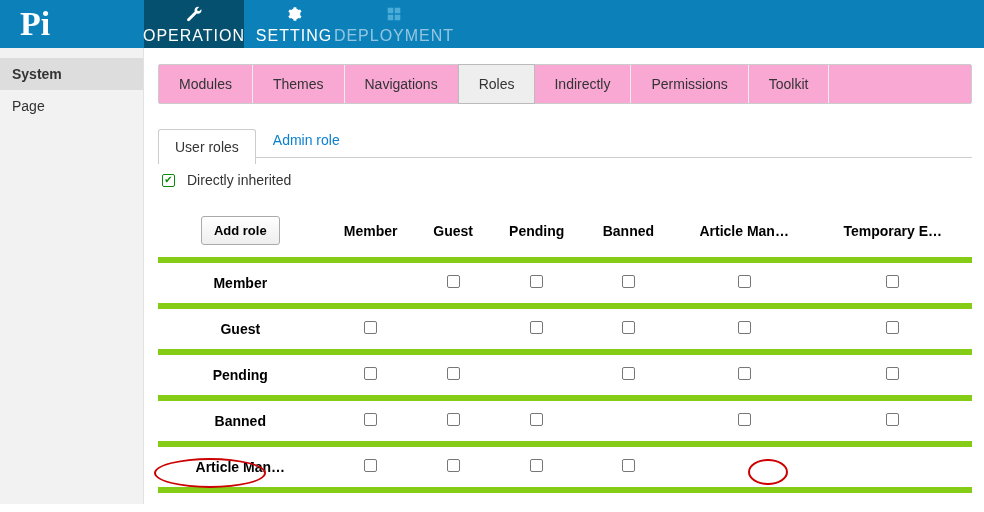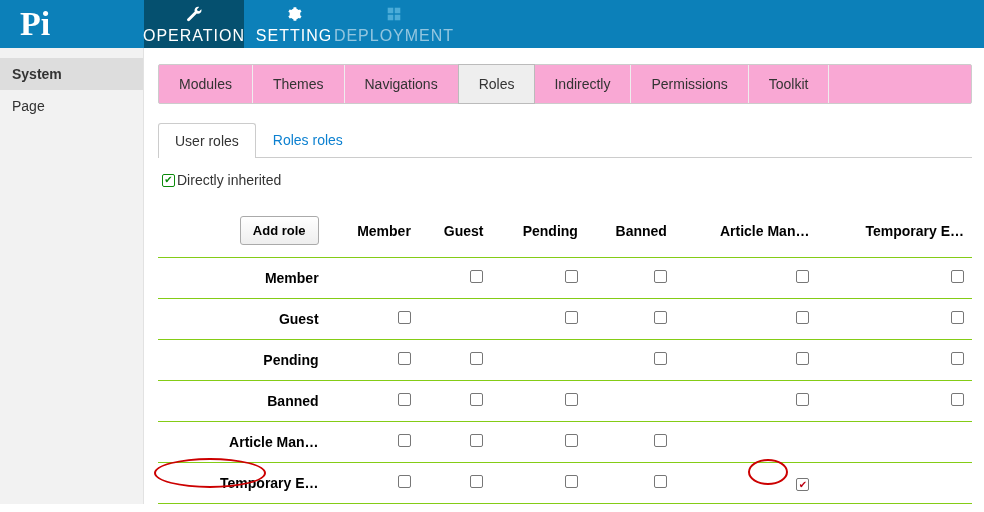--- a/index.html
+++ b/index.html
@@ -14,29 +14,29 @@
 .body { display:flex; height:calc(100% - 56px); }
 .sidebar { width:144px; background:#f2f2f2; border-right:1px solid #e2e2e2; padding-top:10px; }
 .side-item { padding:8px 12px; font-size:14px; color:#333; cursor:pointer; white-space:nowrap; overflow:hidden; text-overflow:ellipsis; }
 .side-item.active { background:#ddd; font-weight:bold; }
 .main { flex:1; padding:16px 12px 16px 14px; overflow:auto; }
 .tabbar { display:flex; border:1px solid #ccc; border-radius:2px; background:#f9a8d4; margin-bottom:18px; }
 .tabbar .tab { padding:11px 20px; font-size:14px; color:#333; cursor:pointer; border-right:1px solid #eee; }
 .tabbar .tab.active { background:#eee; border:1px solid #bbb; margin:-1px;text-align:center; }
 .subtabs { display:flex; border-bottom:1px solid #ccc; margin-bottom:14px; }
 .subtab { padding:9px 16px; font-size:14px; color:#0c80d0; cursor:pointer; border:1px solid transparent; border-bottom:none; }
-.subtab.active { color:#333; border-color:#ccc; background:#fff; border-radius:3px 3px 0 0; position:relative; top:1px; }
+.subtab.active { color:#333; border-color:#ccc; background:#fff; border-radius:3px 3px 0 0; position:relative; top:7px; }
 .legend { display:flex; gap:22px; font-size:14px; color:#333; margin:6px 0 16px 4px; align-items:center; }
-.legend .lg { display:flex; align-items:center; gap:2px; }
+.legend .lg { display:flex; align-items:center; gap:12px; }
 .chk { width:13px; height:13px; border:1px solid #888; display:inline-flex; align-items:center; justify-content:center; font-size:10px; line-height:1; border-radius:2px; cursor:pointer; }
 .chk.checked::after { content:"✔"; }
 .chk.green { border-color:#0a8a0a; color:#0a8a0a; }
 .chk.red { border-color:#c01818; color:#c01818; }
 table.grid { width:100%; border-collapse:collapse; }
-table.grid th, table.grid td { text-align:right; padding:12px 8px 12px 4px; border-bottom:1px solid #84cc16; font-size:14px; }
+table.grid th, table.grid td { text-align:center; padding:12px 8px 12px 4px; border-bottom:6px solid #84cc16; font-size:14px; }
 table.grid th { font-weight:bold; white-space:nowrap; overflow:hidden; text-overflow:ellipsis; max-width:110px; }
 table.grid th.rowh { min-width:120px; }
 .addrole { display:inline-block; padding:6px 12px; border:1px solid #aaa; border-radius:3px; background:linear-gradient(#fff,#eee); font-weight:bold; font-size:13px; cursor:pointer; }
 .cellchk { width:13px; height:13px; border:1px solid #777; border-radius:2px; display:inline-flex; align-items:center; justify-content:center; font-size:10px; color:#b01; cursor:pointer; }
 .cellchk.on::after { content:"✔"; }
 .circle-red { position:absolute; border:2px solid #cc0000; border-radius:50%; pointer-events:none; }
 td.rowlabel { font-weight:bold; white-space:nowrap; overflow:hidden; text-overflow:ellipsis; max-width:120px; }
 .relwrap { position:relative; }
 </style>
 </head>
@@ -85,21 +85,21 @@
         <div class="tab">Modules</div>
         <div class="tab">Themes</div>
         <div class="tab">Navigations</div>
         <div class="tab active">Roles</div>
         <div class="tab">Indirectly</div>
         <div class="tab">Permissions</div>
         <div class="tab">Toolkit</div>
       </div>
     <div class="subtabs" id="subtabs">
         <div class="subtab active">User roles</div>
-        <div class="subtab">Roles roles</div>
+        <div class="subtab">Admin role</div>
       </div>
     <div class="legend">
       <span class="lg">
           <span class="chk green checked"></span>
           <span>Directly inherited</span>
         </span>
     </div>
     <div class="relwrap">
     <table class="grid" id="grid">
       <thead>

